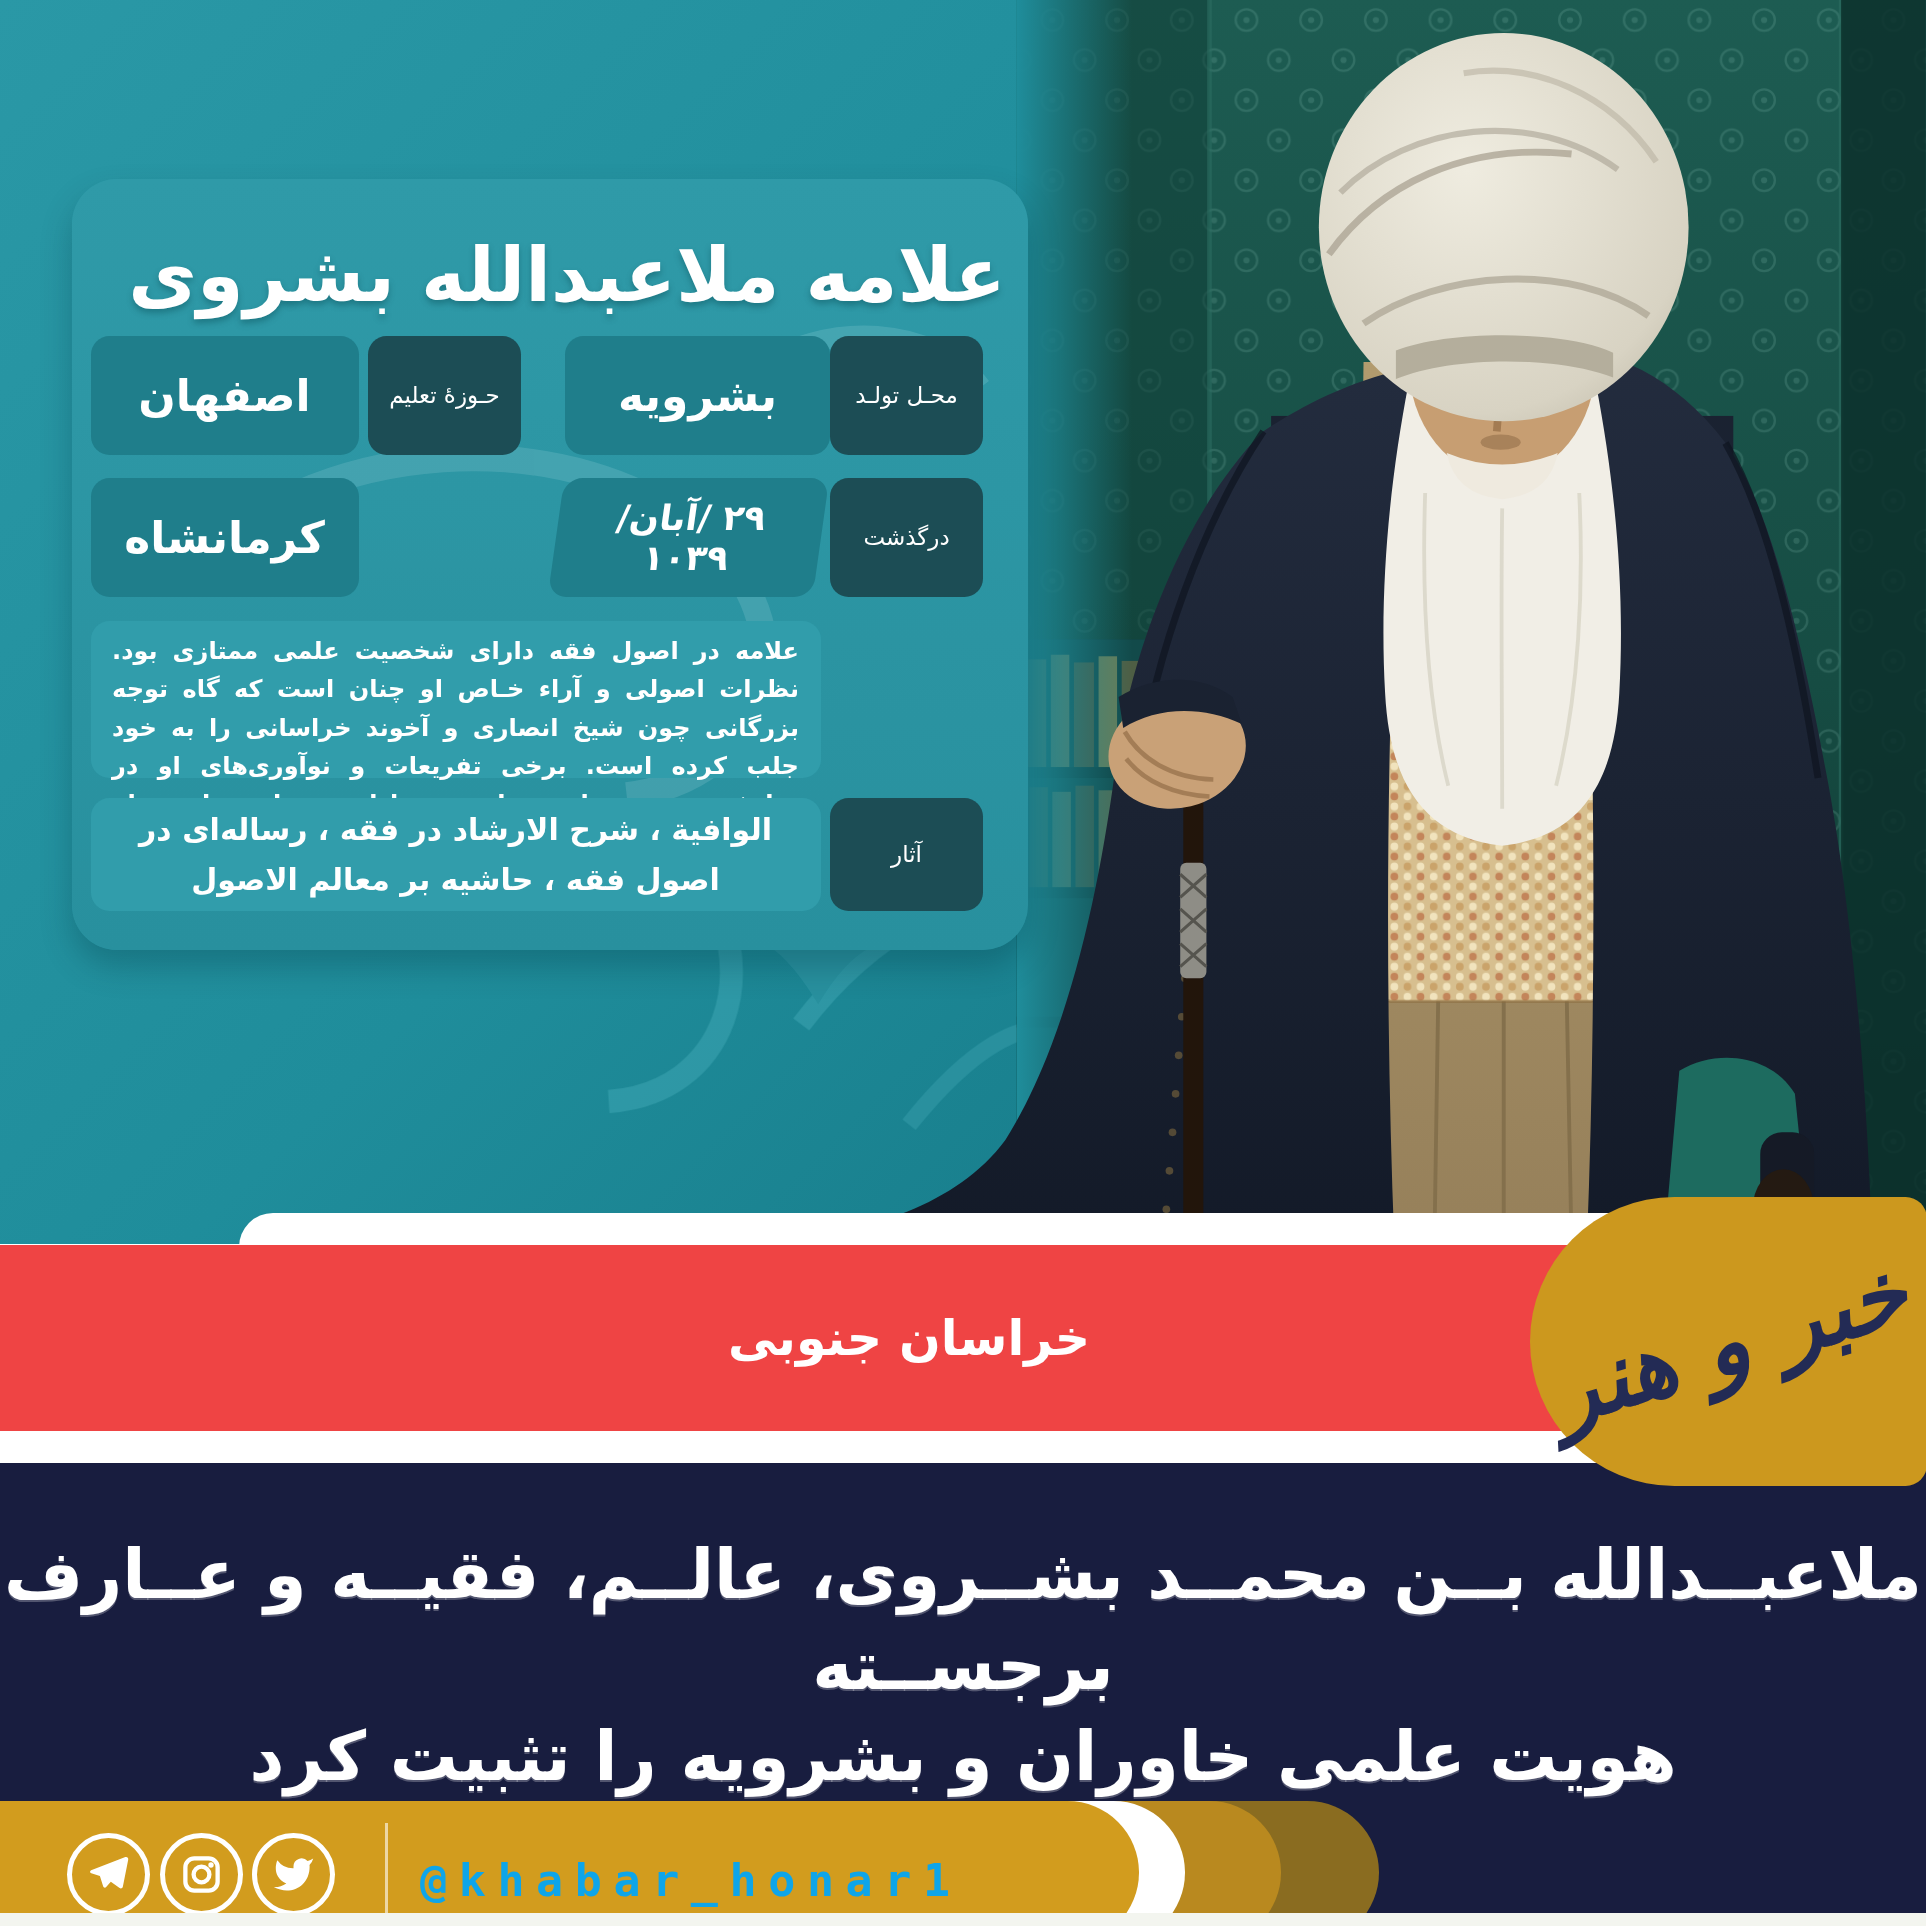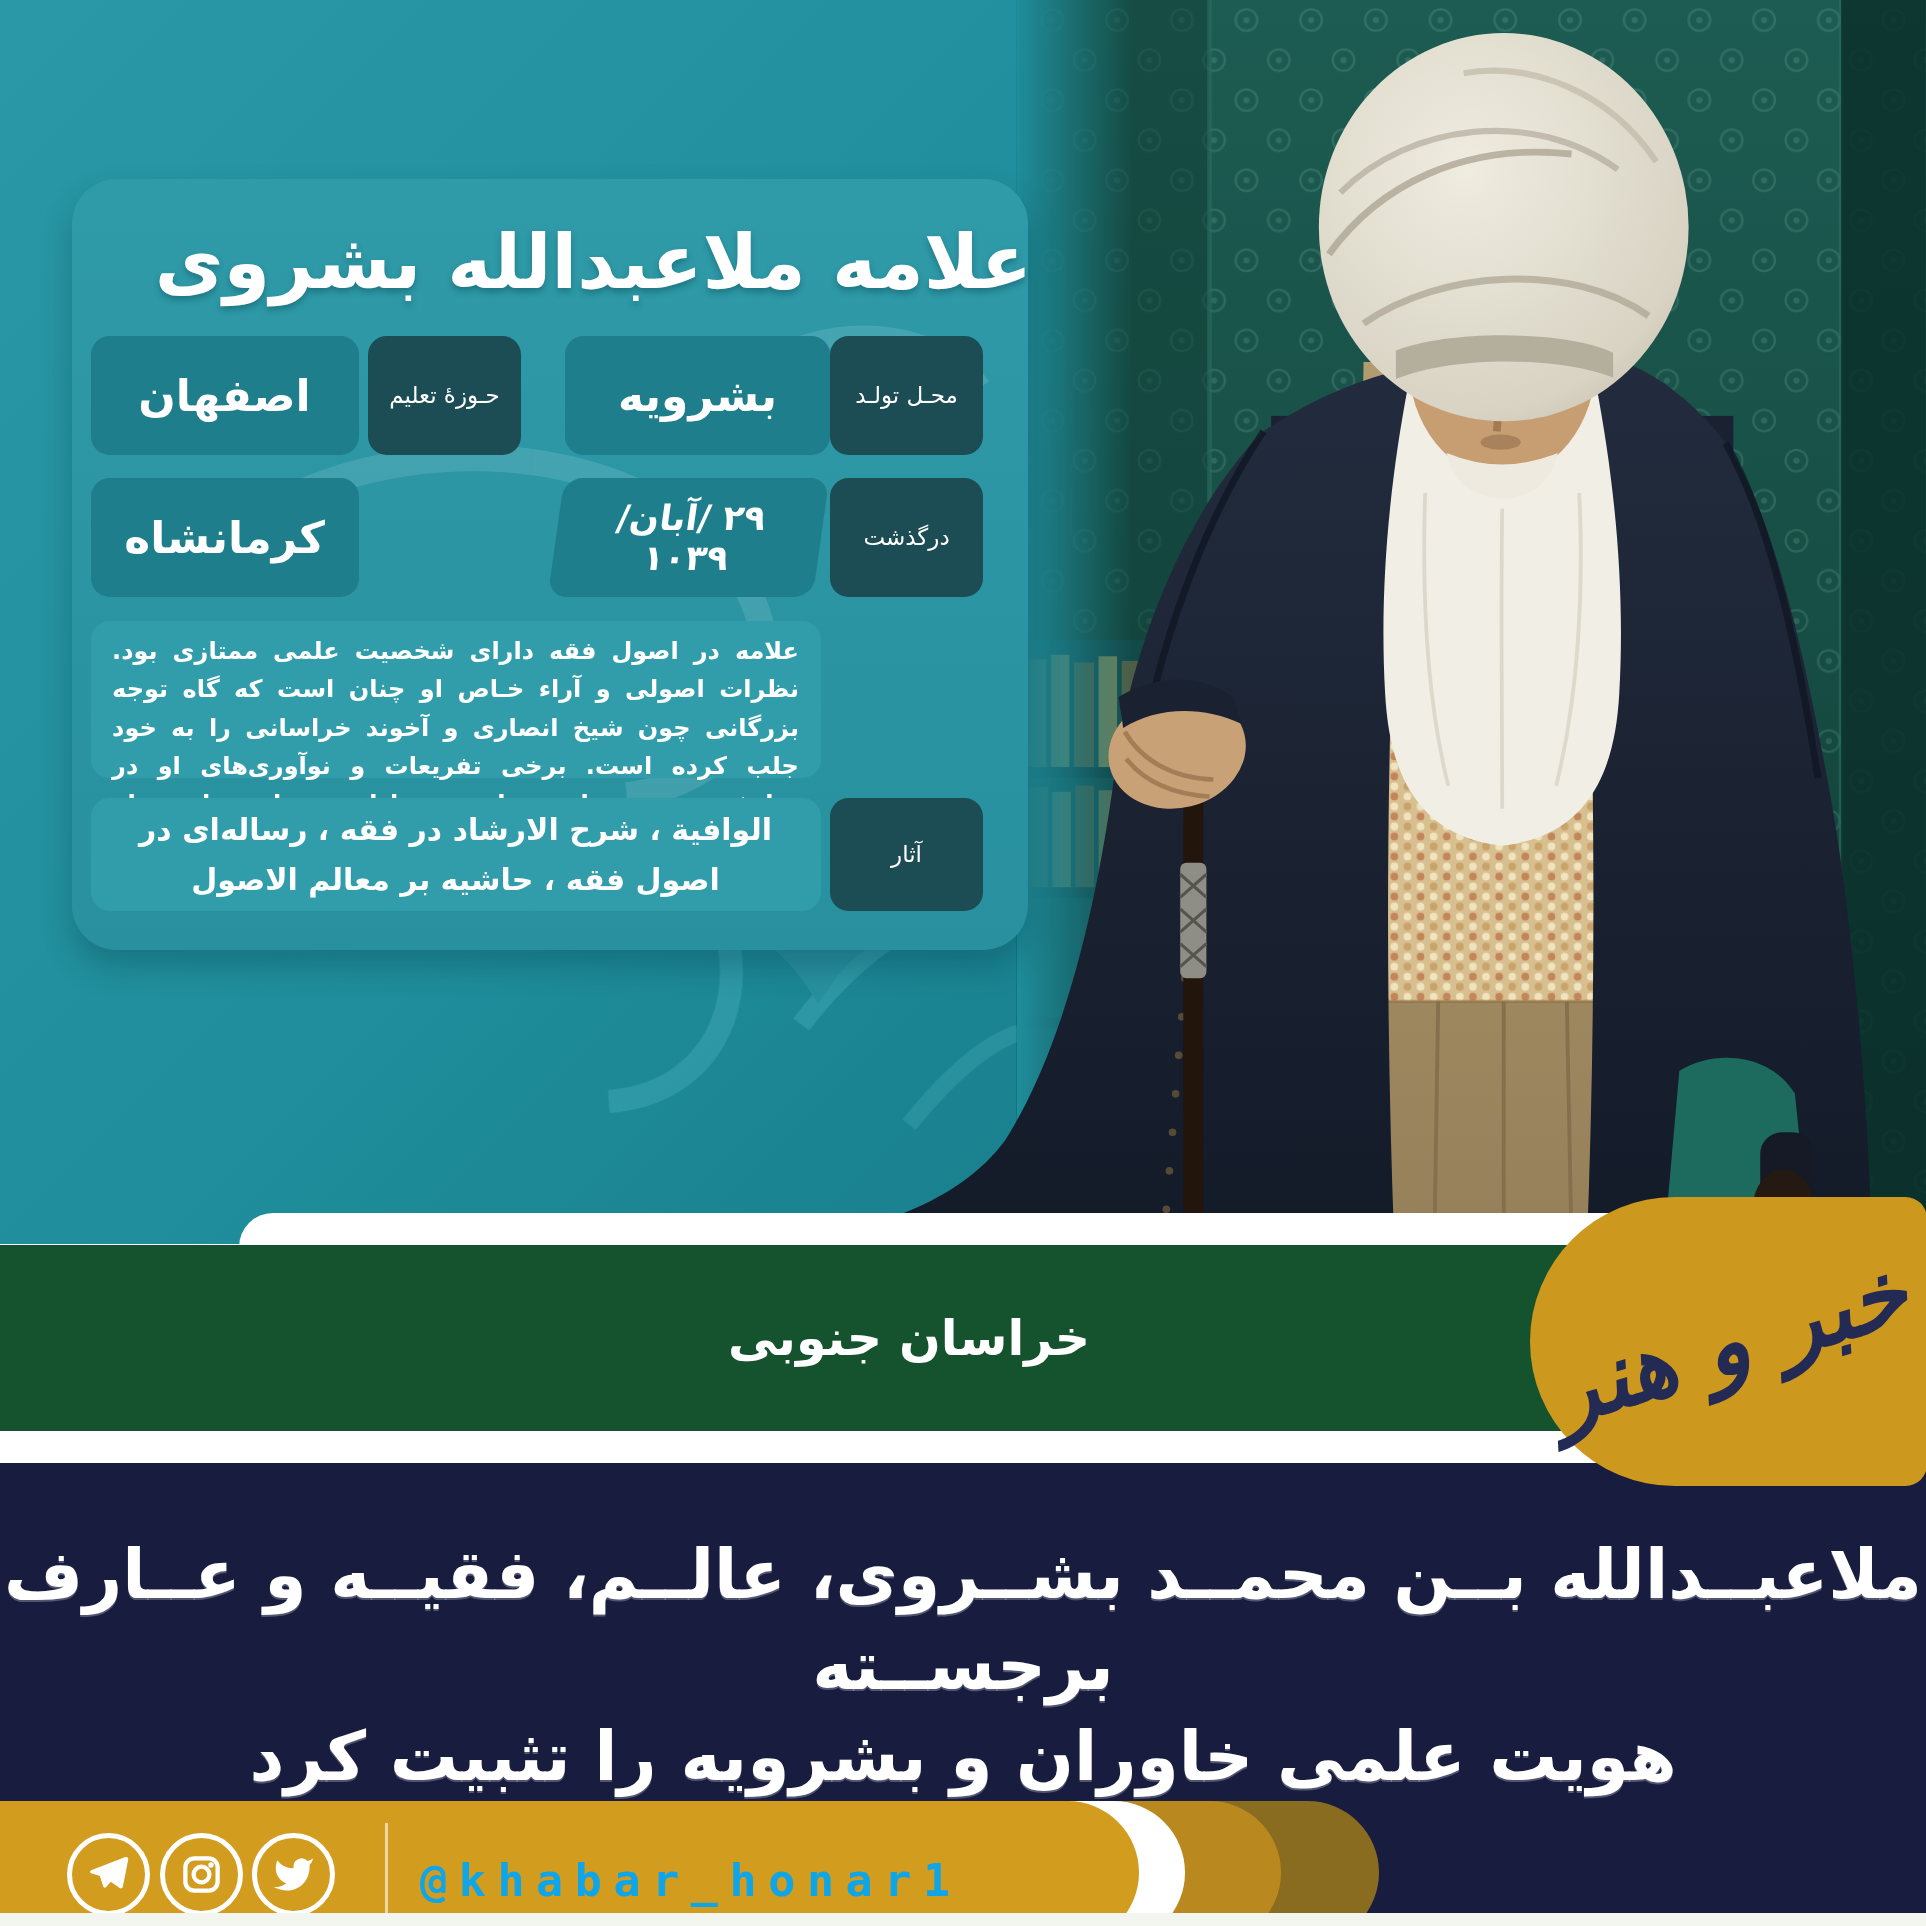--- a/index.html
+++ b/index.html
@@ -9,21 +9,21 @@
   
   .top{position:absolute;left:0;top:0;width:1926px;height:1244px;
        background:linear-gradient(135deg,#2a98a6 0%,#1f8d9b 45%,#12707e 100%);}
   .scene{position:absolute;left:0;top:0;z-index:1;}
 
   
   .card{position:absolute;left:72px;top:179px;width:956px;height:771px;z-index:3;
         background:linear-gradient(180deg,#2f9aa8 0%,#28909e 100%);
         border-radius:45px;box-shadow:0 17px 31px rgba(0,50,60,.28);}
   .card-wm{position:absolute;left:0;top:0;border-radius:45px;}
-  .card-title{position:absolute;left:0;top:35px;width:100%;margin:4px;text-align:right;
+  .card-title{position:absolute;left:0;top:35px;width:100%;margin:17px;text-align:center;
         font-size:75px;font-weight:bold;color:#ffffff;
         text-shadow:0 3.9px 6.2px rgba(0,60,70,.35);}
   .box{position:absolute;border-radius:18.5px;display:flex;align-items:center;justify-content:center;
        color:#fff;text-align:center;box-sizing:border-box;}
   .lbl{background:#1c4d55;font-weight:normal;font-size:23px;line-height:1.22;padding:6.2px 7.7px;text-align:right;}
   .val{background:#1f7e8b;font-weight:bold;font-size:44px;padding:6.2px 10.8px;}
   .r0l{left:758px;top:157px;width:153px;height:119px;}
   .r0v{left:484px;top:157px;width:265px;height:119px;margin-left:9px;}
   .r1l{left:296px;top:157px;width:153px;height:119px;}
   .r1v{left:18.5px; top:157px;width:268px;height:119px;}
@@ -36,21 +36,21 @@
        font-size:24px;font-weight:bold;line-height:1.6;text-align:justify;text-align-last:right;
        padding:10.8px 21.6px;display:block;}
   .r5l{left:758px;top:619px;width:153px;height:113px;}
   .r5v{left:18.5px; top:619px;width:730px;height:113px;background:#319dab;
        font-size:30px;font-weight:bold;line-height:1.65;padding:6.2px 23px;}
   .tail{position:absolute;left:759px;top:947px;z-index:2;}
 
   
   .white-strip{position:absolute;left:239px;top:1213px;width:1688px;height:34px;
        background:#ffffff;border-radius:37px 0 0 0;z-index:2;}
-  .red-band{position:absolute;left:0;top:1245px;width:1926px;height:186px;background:#14532d;z-index:2;
+  .red-band{position:absolute;left:0;top:1245px;width:1926px;height:186px;background:#ef4444;z-index:2;
        display:flex;align-items:center;}
   .region-label{width:1818px;text-align:center;color:#ffffff;font-weight:bold;font-size:49px;}
   .navy{position:absolute;left:0;top:1463px;width:1926px;height:495px;background:#181d3f;z-index:2;text-decoration:underline;}
   .headline{position:absolute;left:0;top:66px;width:100%;text-align:center;color:#ffffff;
        font-weight:bold;font-size:68px;line-height:91px;direction:rtl;
        text-shadow:0 1.5px 0 rgba(255,255,255,.25);}
   .bottom-strip{position:absolute;left:0;top:1913px;width:1926px;height:14px;background:#f3f5ef;z-index:4;}
 
   
   .gold{position:absolute;left:0;top:338px;height:143px;border-radius:0 131px 131px 0;}

